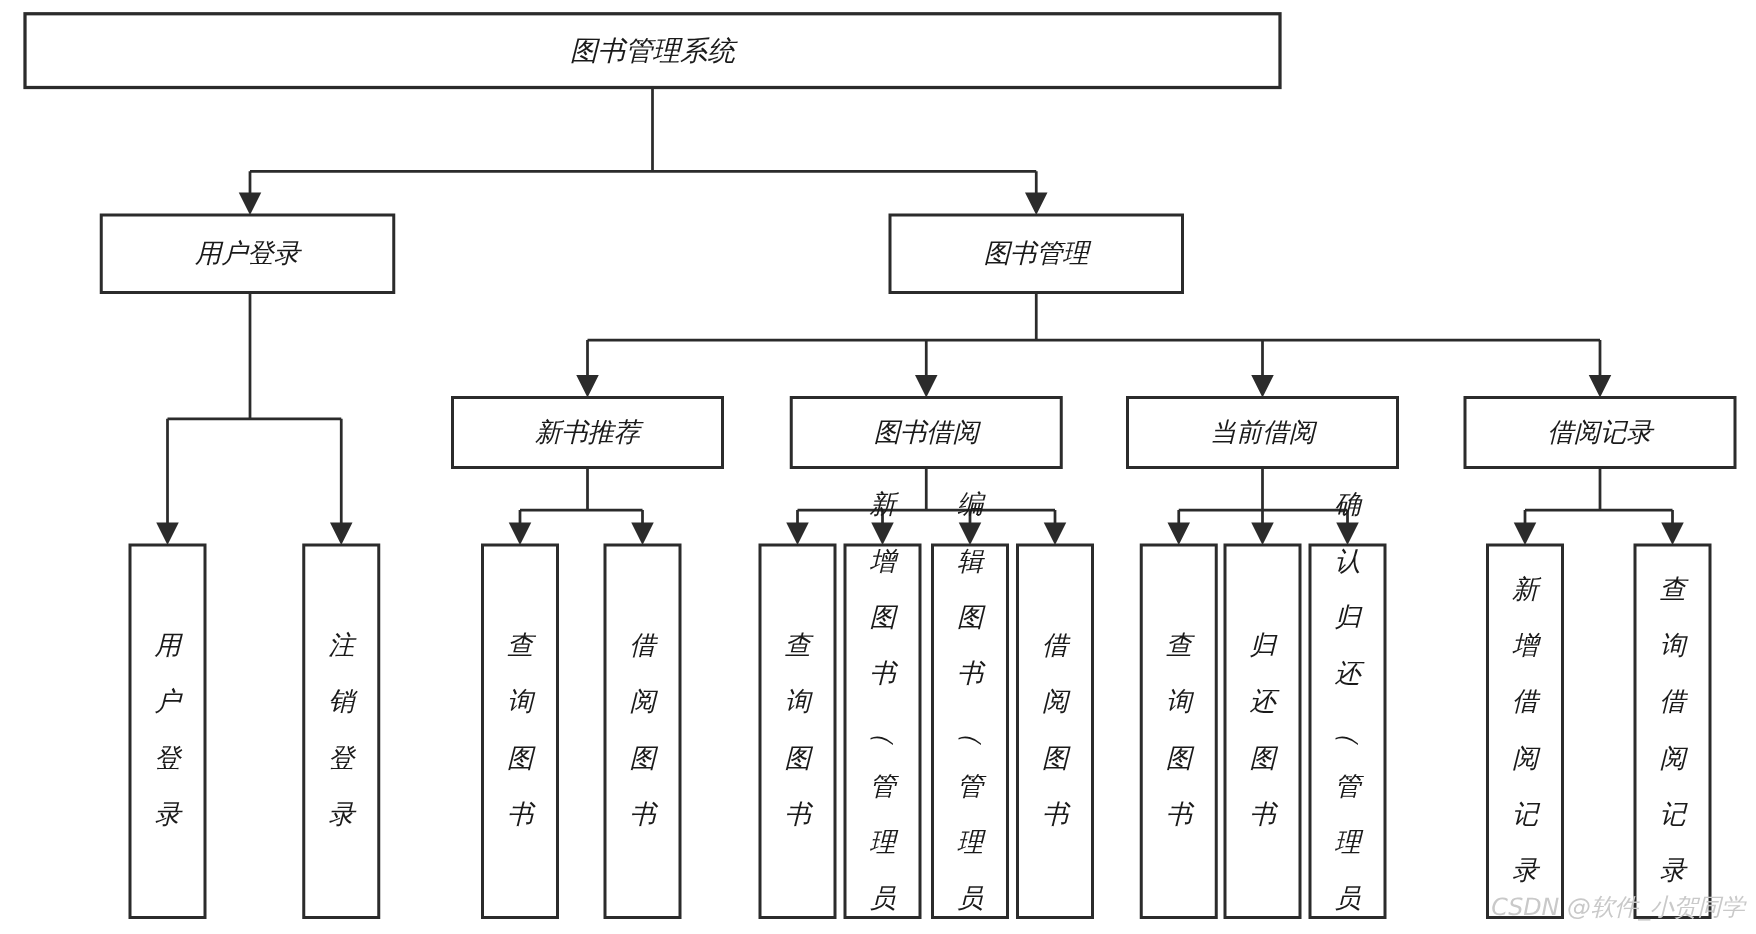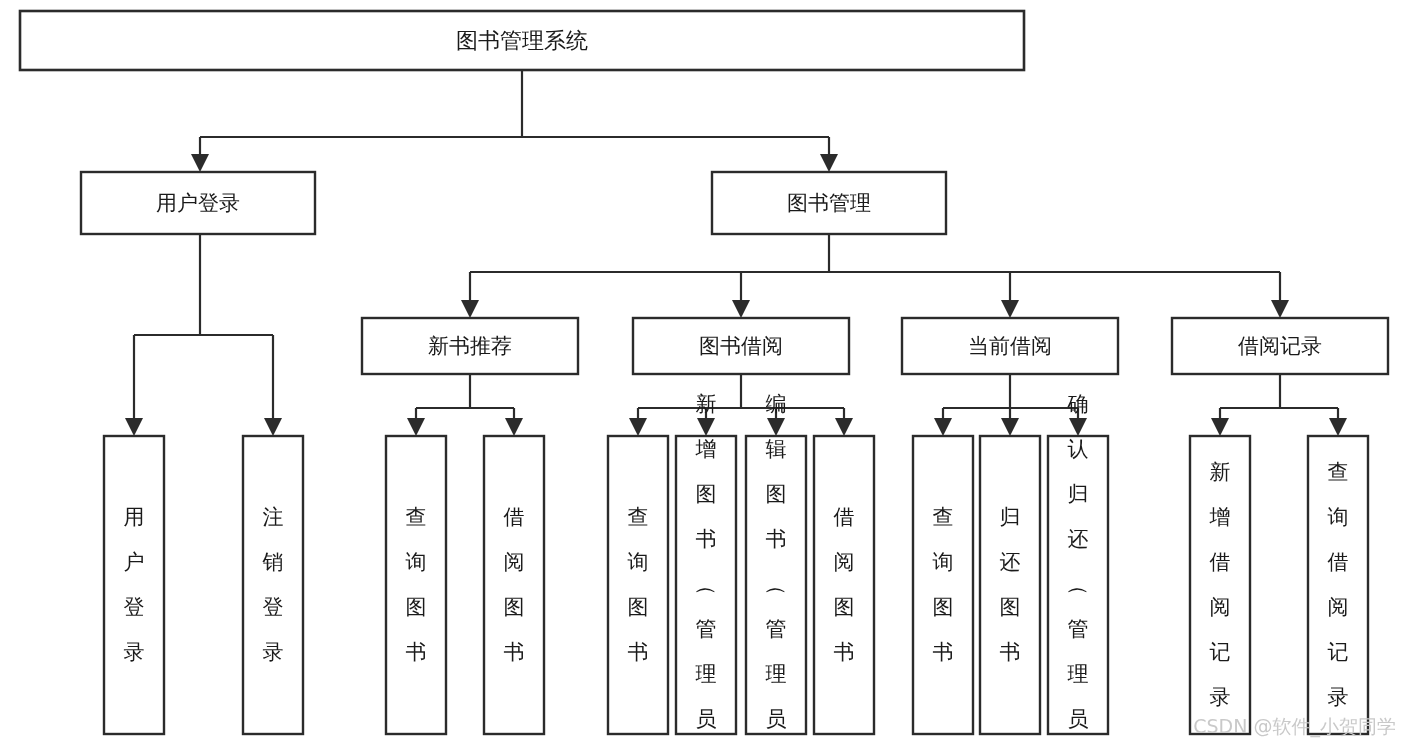--- a/index.html
+++ b/index.html
@@ -14,20 +14,21 @@
     position: relative;
     overflow: hidden;
     font-family: "DejaVu Sans", "Liberation Sans", sans-serif;
   }
   #diagram-root {
     position: absolute;
     left: 0;
     top: 0;
     width: 1405px;
     height: 671px;
+    font-style: italic;
   }
   svg.diagram {
     display: block;
     width: 1405px;
     height: 747px;
     background: #ffffff;
   }
   .node-box {
     fill: #ffffff;
     stroke: #2b2b2b;

